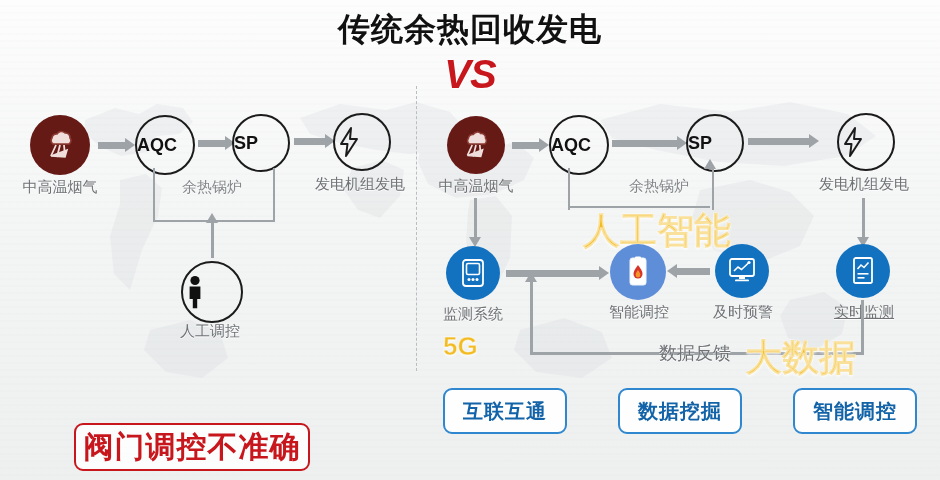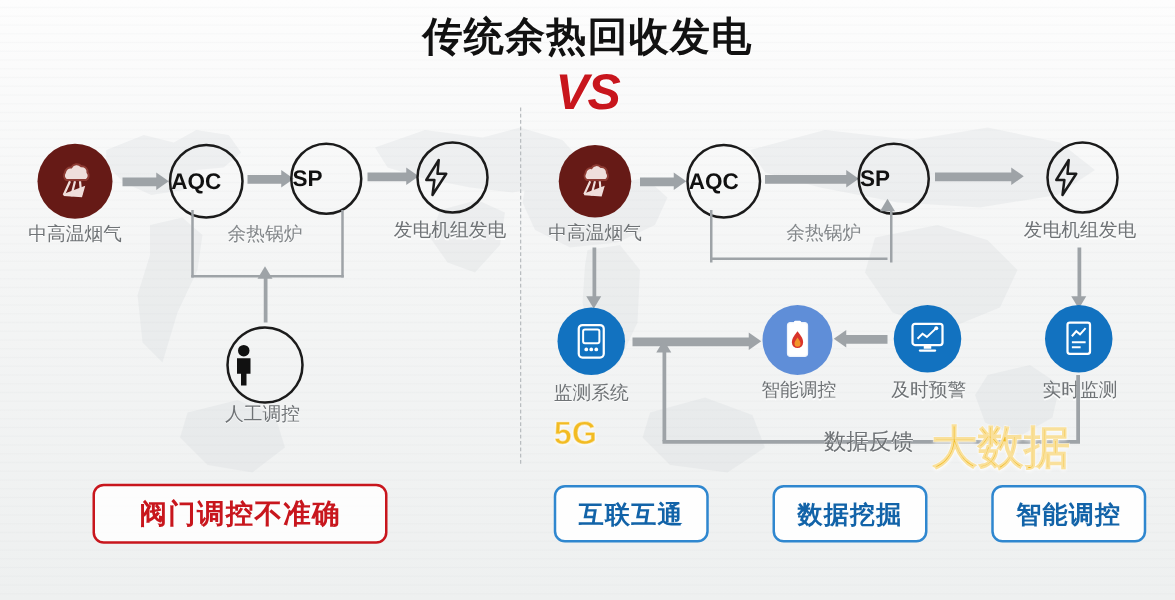--- a/index.html
+++ b/index.html
@@ -97,21 +97,21 @@
   
   .bracket{
     position:absolute;border:2px solid #9ea3a7;border-top:none;
   }
 
   
   .box-red{
     position:absolute;border:2px solid #c8161d;border-radius:9px;
     background:rgba(255,255,255,.82);
     display:flex;align-items:center;justify-content:center;
-    color:#c8161d;font-size:22px;font-weight:bold;letter-spacing:1px;
+    color:#c8161d;font-size:30px;font-weight:bold;letter-spacing:1px;margin-top:36px;
   }
   .box-blue{
     position:absolute;border:2px solid #2f87cf;border-radius:9px;
     background:rgba(255,255,255,.9);
     display:flex;align-items:center;justify-content:center;
     color:#1263a8;font-size:20px;font-weight:bold;letter-spacing:1px;
   }
 
   
   .yellow{
@@ -239,20 +239,21 @@
 
   <div class="bracket" style="left:568px;top:168px;width:142px;height:42px;border-bottom:none;"></div>
   <div class="bracket" style="left:568px;top:206px;width:142px;height:0;border-left:none;border-right:none;border-bottom:2px solid #9ea3a7;"></div>
   <div class="a-v-up" style="left:709px;top:168px;height:0;"></div>
   <div class="cap" style="left:600px;top:177px;width:118px;color:#84888b;">余热锅炉</div>
 
   <div class="a-v-dn" style="left:474px;top:198px;height:40px;"></div>
 
   <div class="a-v-dn" style="left:862px;top:198px;height:40px;"></div>
 
+  <div class="yellow" style="left:583px;top:206px;font-size:37px;">人工智能</div>
 
   <div class="node circ-fill bluec" style="left:446px;top:246px;width:54px;height:54px;">
     <svg width="26" height="30" viewBox="0 0 26 30">
       <rect x="3" y="2" width="20" height="26" rx="3" fill="none" stroke="#fff" stroke-width="1.8"></rect>
       <rect x="6.5" y="5.5" width="13" height="11" rx="1.5" fill="none" stroke="#fff" stroke-width="1.6"></rect>
       <circle cx="9" cy="21.5" r="1.5" fill="#fff"></circle>
       <circle cx="13" cy="21.5" r="1.5" fill="#fff"></circle>
       <circle cx="17" cy="21.5" r="1.5" fill="#fff"></circle>
     </svg>
   </div>
@@ -284,21 +285,21 @@
   <div class="cap" style="left:698px;top:303px;width:90px;">及时预警</div>
 
   <div class="node circ-fill bluec" style="left:836px;top:244px;width:54px;height:54px;">
     <svg width="26" height="30" viewBox="0 0 26 30">
       <rect x="4" y="2" width="18" height="25" rx="1.8" fill="none" stroke="#fff" stroke-width="1.8"></rect>
       <polyline points="7.5,13 11,9 14,11.5 18.5,6.5" fill="none" stroke="#fff" stroke-width="1.6"></polyline>
       <rect x="7.5" y="17" width="11" height="1.6" fill="#fff"></rect>
       <rect x="7.5" y="21" width="7" height="1.6" fill="#fff"></rect>
     </svg>
   </div>
-  <div class="cap" style="left:818px;top:303px;width:92px;">实时监测</div>
+  <div class="cap" style="left:818px;top:303px;width:92px;text-decoration:underline;">实时监测</div>
 
   <div class="arrow" style="left:861px;top:300px;width:3px;height:54px;background:#9ea3a7;"></div>
   <div class="arrow" style="left:530px;top:352px;width:334px;height:3px;background:#9ea3a7;"></div>
   <div class="a-v-up" style="left:530px;top:281px;height:72px;"></div>
   <div class="cap" style="left:650px;top:341px;width:90px;font-size:18px;">数据反馈</div>
 
   <div class="yellow" style="left:443px;top:331px;font-size:26px;">5G</div>
 
   <div class="yellow" style="left:745px;top:333px;font-size:37px;">大数据</div>
 

